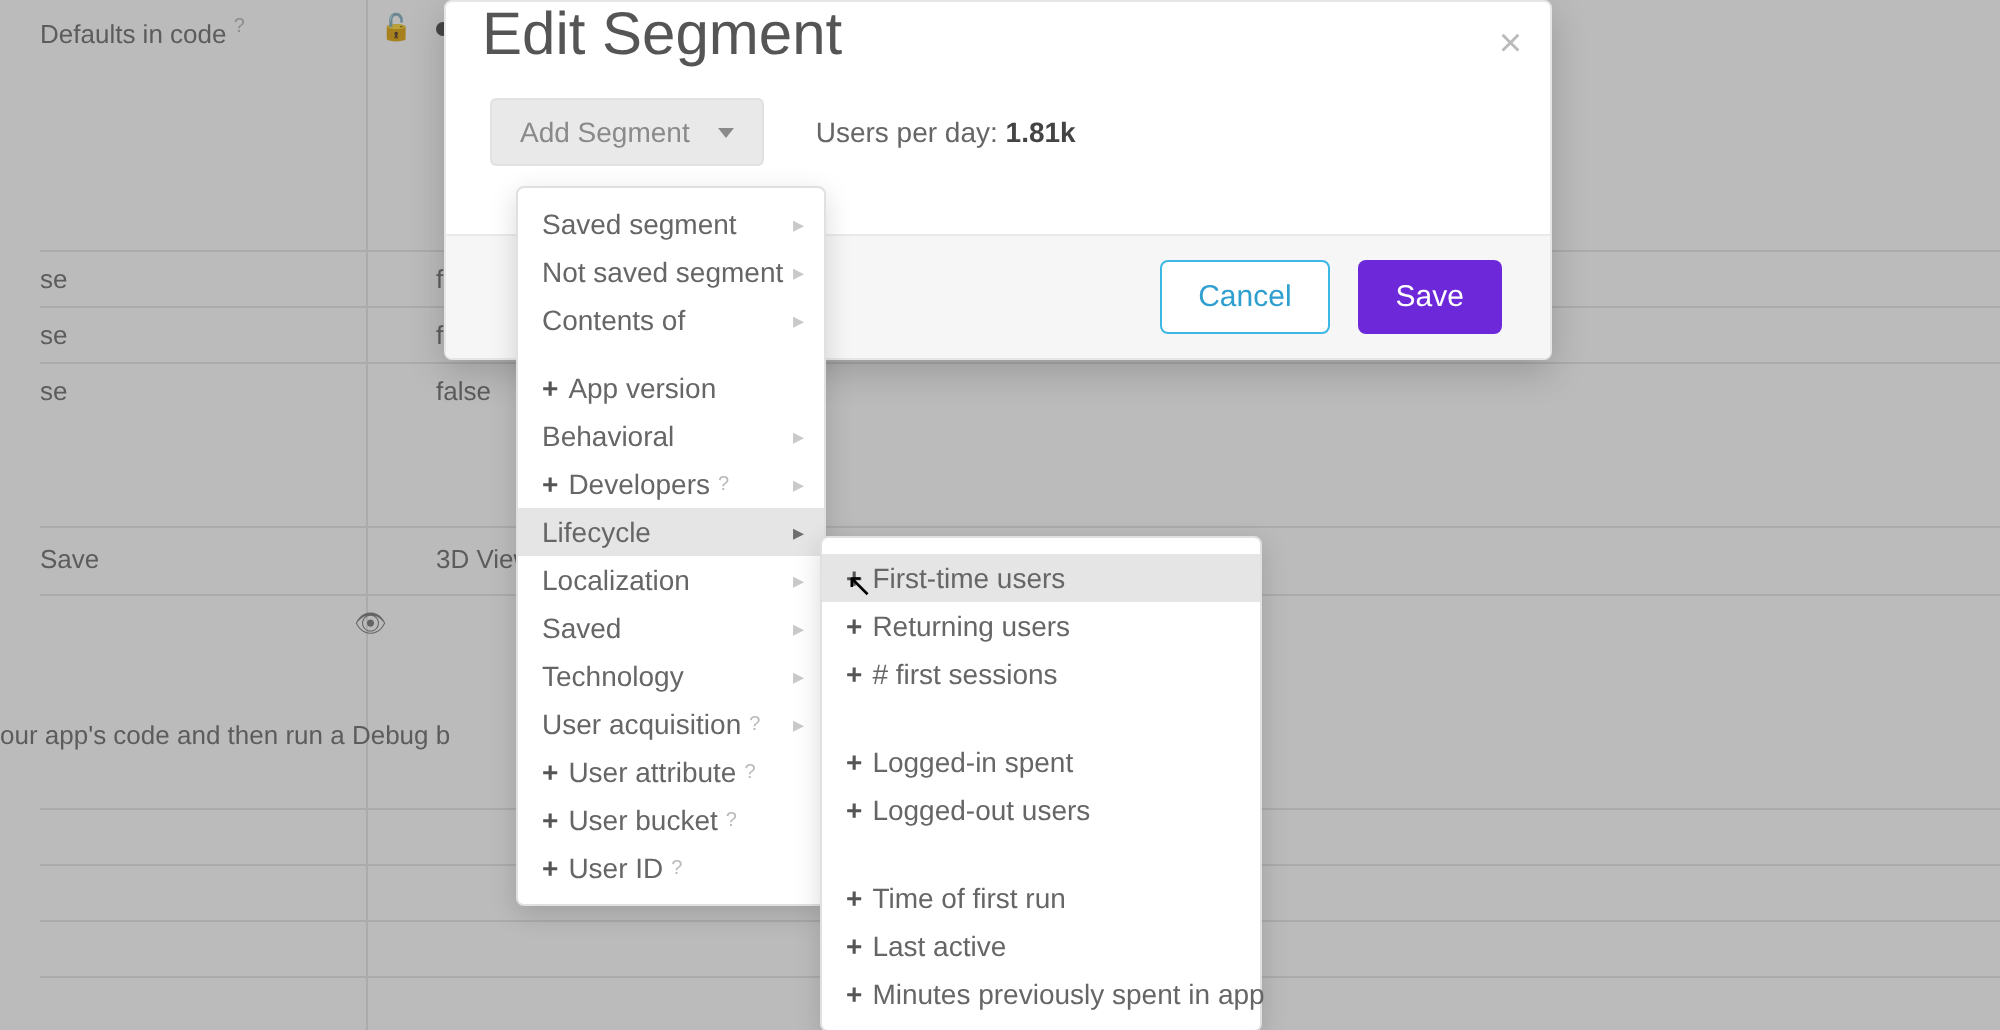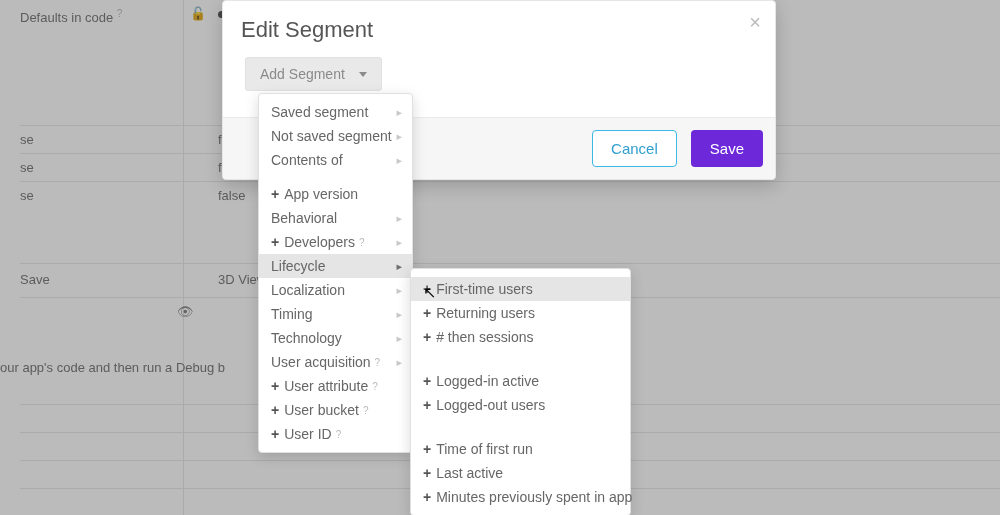--- a/index.html
+++ b/index.html
@@ -48,24 +48,24 @@
     left: 222px;
     top: 0;
     width: 554px;
     height: 180px;
     background: #fff;
     border-radius: 4px;
     box-shadow: 0 6px 18px rgba(0,0,0,0.18);
     border: 1px solid #e6e6e6;
   }
   .modal-title {
-    font-size: 22px;
+    font-size: 30px;
     font-weight: 400;
     color: #555;
-    padding: 16px 18px 14px 18px;
+    padding: 0 18px 14px 18px;
   }
   .modal-close {
     position: absolute;
     top: 10px; right: 14px;
     color: #bbb;
     font-size: 20px;
     cursor: pointer;
   }
   .modal-body {
     padding: 0 22px;
@@ -99,21 +99,21 @@
   .modal-footer {
     position: absolute;
     left: 0; right: 0; bottom: 0;
     height: 62px;
     background: #f6f6f6;
     border-top: 1px solid #eaeaea;
     display: flex;
     justify-content: flex-end;
     align-items: center;
     gap: 14px;
-    padding-right: 12px;
+    padding-right: 24px;
     border-radius: 0 0 4px 4px;
   }
   .btn {
     border-radius: 4px;
     font-size: 15px;
     padding: 9px 18px;
     cursor: pointer;
     border: 1px solid transparent;
   }
   .btn-cancel {
@@ -250,20 +250,23 @@
 <div class="dim-overlay"></div>
 
 <div class="modal">
   <div class="modal-close">×</div>
   <div class="modal-title">Edit Segment</div>
   <div class="modal-body">
     <div class="add-seg-btn">
       <span>Add Segment</span>
       <span class="caret-down"></span>
     </div>
+    <div class="users-per-day">
+      <span>Users per day: </span><b>1.81k</b>
+    </div>
   </div>
   <div class="modal-footer">
     <div class="btn btn-cancel">Cancel</div>
     <div class="btn btn-save">Save</div>
   </div>
 </div>
 
 <div class="menu menu-primary" id="primary-menu">
     <div class="menu-item">
       <span>Saved segment</span>
@@ -294,21 +297,21 @@
     </div>
     <div class="menu-item hover sub-chev">
       <span>Lifecycle</span>
       <span class="chev">▸</span>
     </div>
     <div class="menu-item">
       <span>Localization</span>
       <span class="chev">▸</span>
     </div>
     <div class="menu-item">
-      <span>Timing</span>
+      <span>Saved</span>
       <span class="chev">▸</span>
     </div>
     <div class="menu-item">
       <span>Technology</span>
       <span class="chev">▸</span>
     </div>
     <div class="menu-item">
       <span>User acquisition</span>
       <span class="help">?</span>
       <span class="chev">▸</span>
@@ -334,26 +337,26 @@
     <div class="menu-item hover">
       <span class="plus">+</span>
       <span>First-time users</span>
     </div>
     <div class="menu-item">
       <span class="plus">+</span>
       <span>Returning users</span>
     </div>
     <div class="menu-item">
       <span class="plus">+</span>
-      <span># then sessions</span>
+      <span># first sessions</span>
     </div>
     <div class="group-gap"></div>
     <div class="menu-item">
       <span class="plus">+</span>
-      <span>Logged-in active</span>
+      <span>Logged-in spent</span>
     </div>
     <div class="menu-item">
       <span class="plus">+</span>
       <span>Logged-out users</span>
     </div>
     <div class="group-gap"></div>
     <div class="menu-item">
       <span class="plus">+</span>
       <span>Time of first run</span>
     </div>

